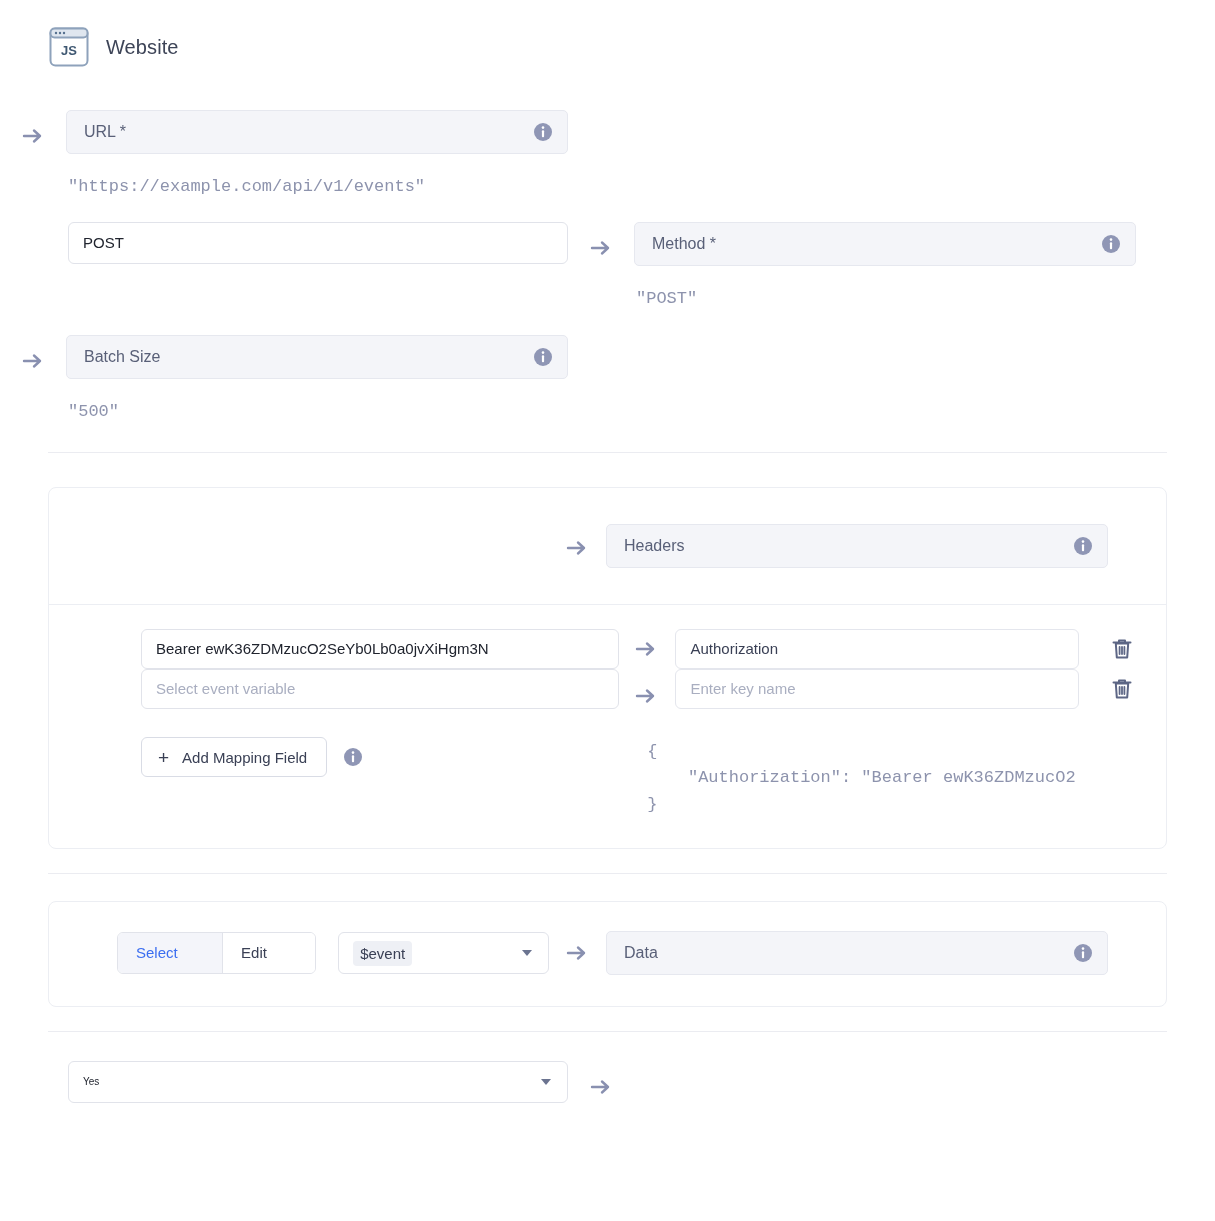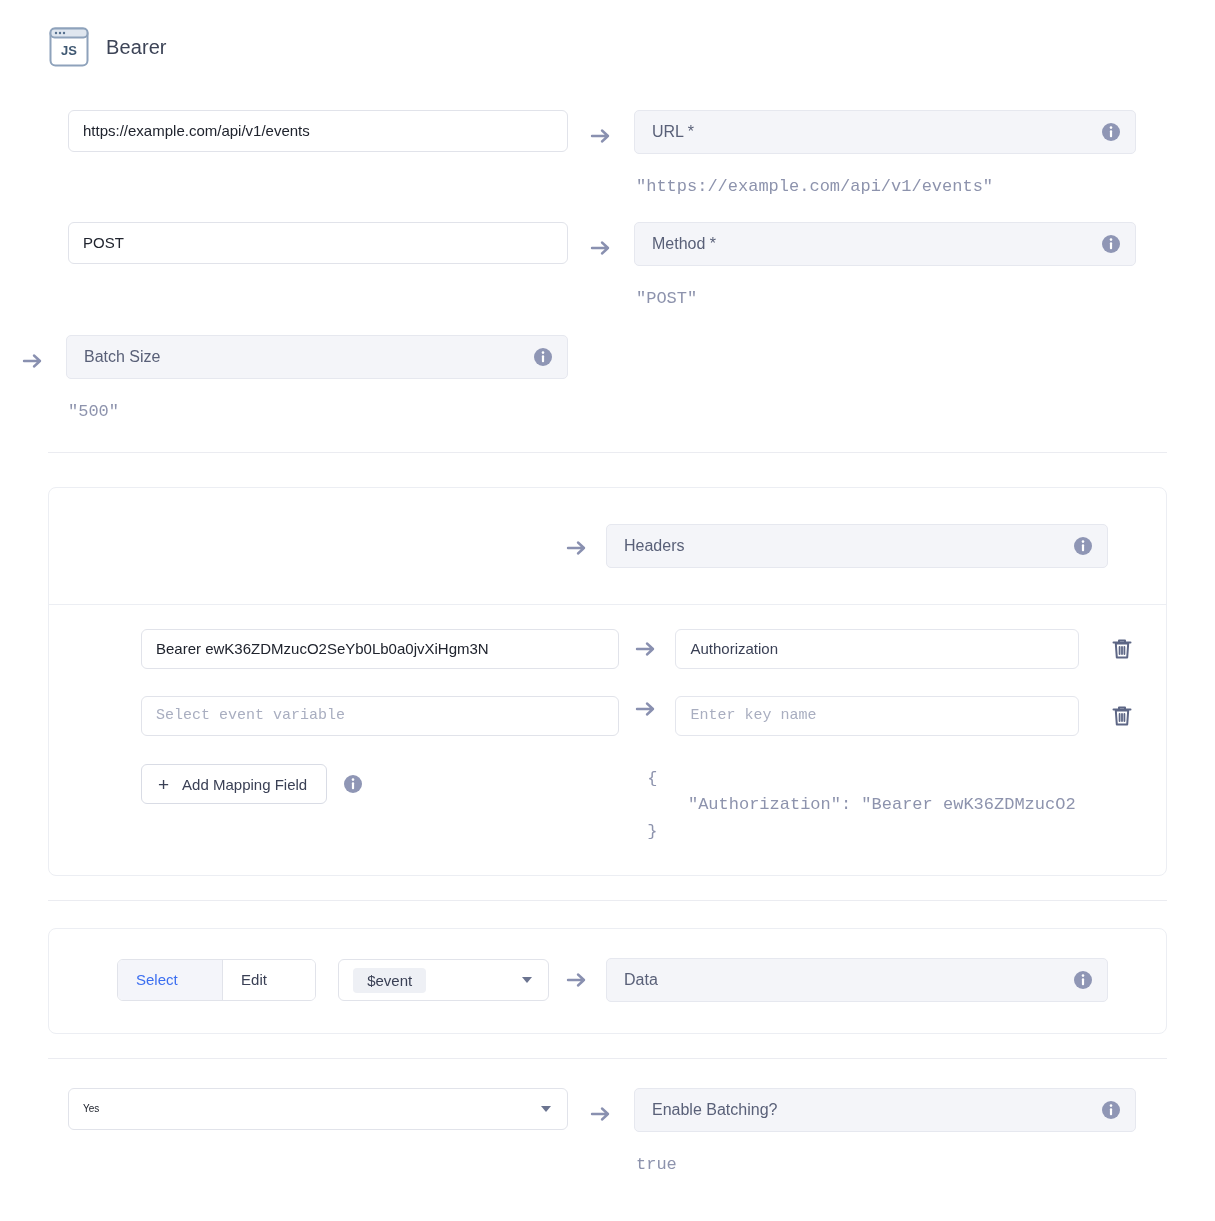--- a/index.html
+++ b/index.html
@@ -231,21 +231,21 @@
     border-radius: 6px;
     background: #ffffff;
     margin-left: 22px;
     padding: 0 14px;
     position: relative;
     vertical-align: top;
   }
   .chip {
     background: #eef0f5;
     border-radius: 4px;
-    padding: 4px 14px;
+    padding: 4px 7px;
     font-size: 15px;
     color: #3a4055;
   }
 </style>
 </head>
 <body>
 
 <div class="page">
 
   <div class="app-header">
@@ -253,28 +253,25 @@
       <span class="js-icon">
         <svg viewBox="0 0 42 42" width="42" height="42" xmlns="http://www.w3.org/2000/svg">
           <rect x="2.5" y="2.5" width="37" height="37" rx="5" fill="#ffffff" stroke="#8ea2bb" stroke-width="2"></rect>
           <rect x="2.5" y="2.5" width="37" height="9" rx="4" fill="#dfe6ef" stroke="#8ea2bb" stroke-width="2"></rect>
           <circle cx="8" cy="7" r="1.2" fill="#55708f"></circle>
           <circle cx="12" cy="7" r="1.2" fill="#55708f"></circle>
           <circle cx="16" cy="7" r="1.2" fill="#55708f"></circle>
           <text x="21" y="29" font-family="Liberation Sans, sans-serif" font-size="13" font-weight="bold" fill="#3f5872" text-anchor="middle">JS</text>
         </svg>
       </span>
-      <span class="app-title">Bearer</span>
+      <span class="app-title">Website</span>
     </div>
   </div>
 
   <div class="map-row" style="margin-top:18px;">
-    <div class="col-left">
-      <div class="txt-input">https://example.com/api/v1/events</div>
-    </div>
     <div class="col-arrow">
       <span class="arrow">
         <svg viewBox="0 0 26 26" width="26" height="26" xmlns="http://www.w3.org/2000/svg">
           <path d="M4 13 H20 M14 7.5 L20 13 L14 18.5" fill="none" stroke="#8990b0" stroke-width="2.4" stroke-linecap="round" stroke-linejoin="round"></path>
         </svg>
       </span>
     </div>
     <div class="col-right">
       <div class="target-field">
         <span class="target-label">URL *</span>
@@ -386,21 +383,21 @@
             <svg viewBox="0 0 26 26" width="26" height="26" xmlns="http://www.w3.org/2000/svg">
               <path d="M4.5 6.5 H21.5" stroke="#5d6685" stroke-width="2" stroke-linecap="round"></path>
               <path d="M10 6.5 V4.5 H16 V6.5" fill="none" stroke="#5d6685" stroke-width="2" stroke-linejoin="round"></path>
               <path d="M6.8 7.5 H19.2 L18.2 21.5 H7.8 Z" fill="none" stroke="#5d6685" stroke-width="2" stroke-linejoin="round"></path>
               <path d="M10.6 11 V18 M13 11 V18 M15.4 11 V18" stroke="#5d6685" stroke-width="1.8" stroke-linecap="round"></path>
             </svg>
           </span>
         </div>
       </div>
 
-      <div class="map-row" style="align-items:flex-start;margin-top:27px;font-family:Liberation Mono, monospace;">
+      <div class="map-row" style="align-items:flex-end;">
         <div class="col-left" style="padding-left:92px;">
           <div class="txt-input placeholder" style="width:478px;height:40px;line-height:38px;">Select event variable</div>
         </div>
         <div class="col-arrow" style="padding-top:0;width:62px;align-items:center;">
           <span class="arrow">
             <svg viewBox="0 0 26 26" width="26" height="26" xmlns="http://www.w3.org/2000/svg">
               <path d="M4 13 H20 M14 7.5 L20 13 L14 18.5" fill="none" stroke="#8990b0" stroke-width="2.4" stroke-linecap="round" stroke-linejoin="round"></path>
             </svg>
           </span>
         </div>
@@ -488,28 +485,15 @@
         <span class="caret"></span>
       </div>
     </div>
     <div class="col-arrow">
       <span class="arrow">
         <svg viewBox="0 0 26 26" width="26" height="26" xmlns="http://www.w3.org/2000/svg">
           <path d="M4 13 H20 M14 7.5 L20 13 L14 18.5" fill="none" stroke="#8990b0" stroke-width="2.4" stroke-linecap="round" stroke-linejoin="round"></path>
         </svg>
       </span>
     </div>
-    <div class="col-right">
-      <div class="target-field">
-        <span class="target-label">Enable Batching?</span>
-        <span class="info-icon">
-          <svg viewBox="0 0 20 20" width="20" height="20" xmlns="http://www.w3.org/2000/svg">
-            <circle cx="10" cy="10" r="9" fill="#8f96b5"></circle>
-            <circle cx="10" cy="5.6" r="1.3" fill="#ffffff"></circle>
-            <rect x="8.9" y="8.2" width="2.2" height="7" rx="1" fill="#ffffff"></rect>
-          </svg>
-        </span>
-      </div>
-      <div class="preview">true</div>
-    </div>
   </div>
 
 </div>
 
 </body></html>

